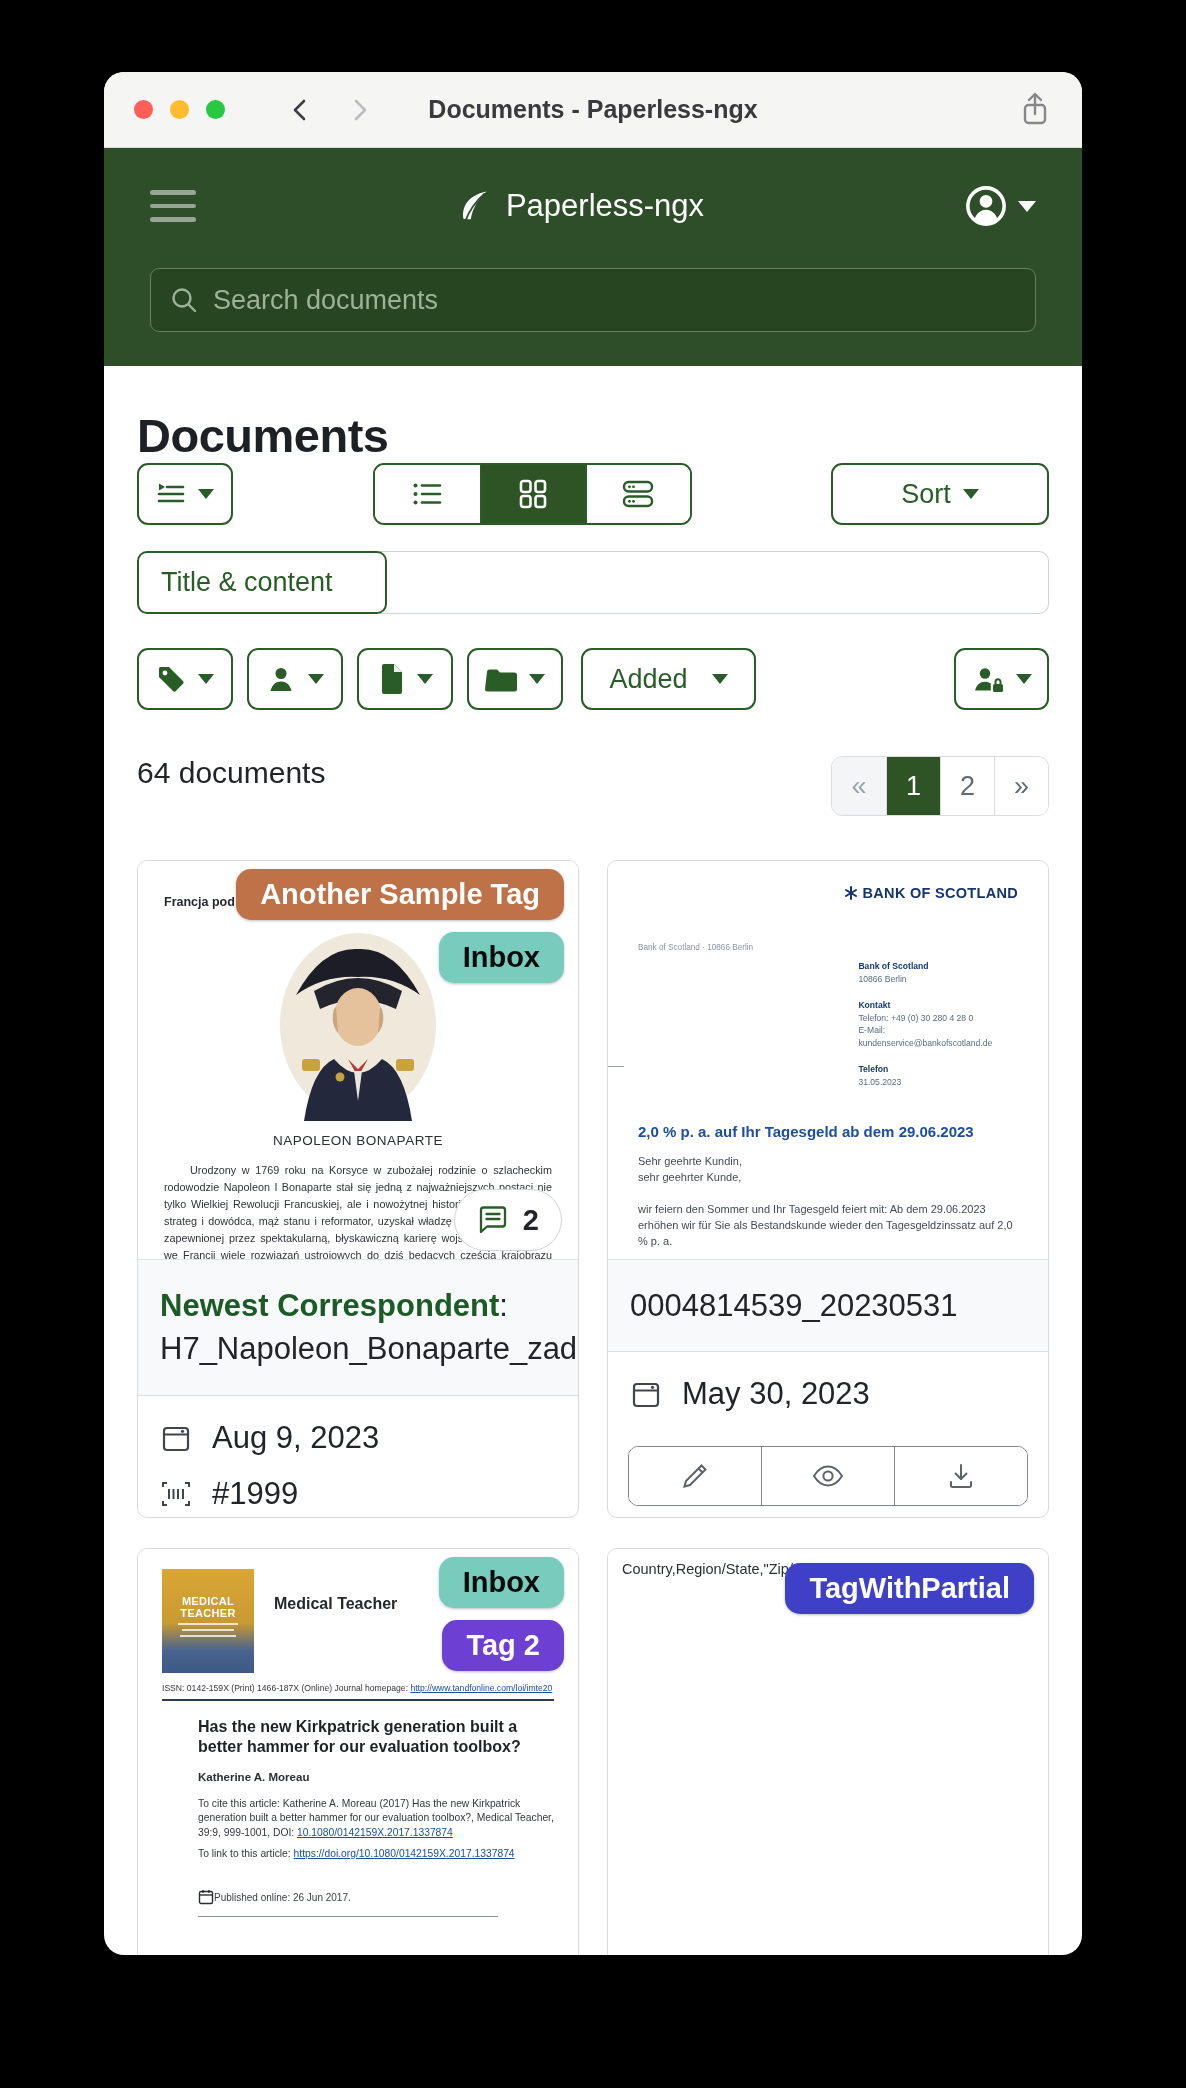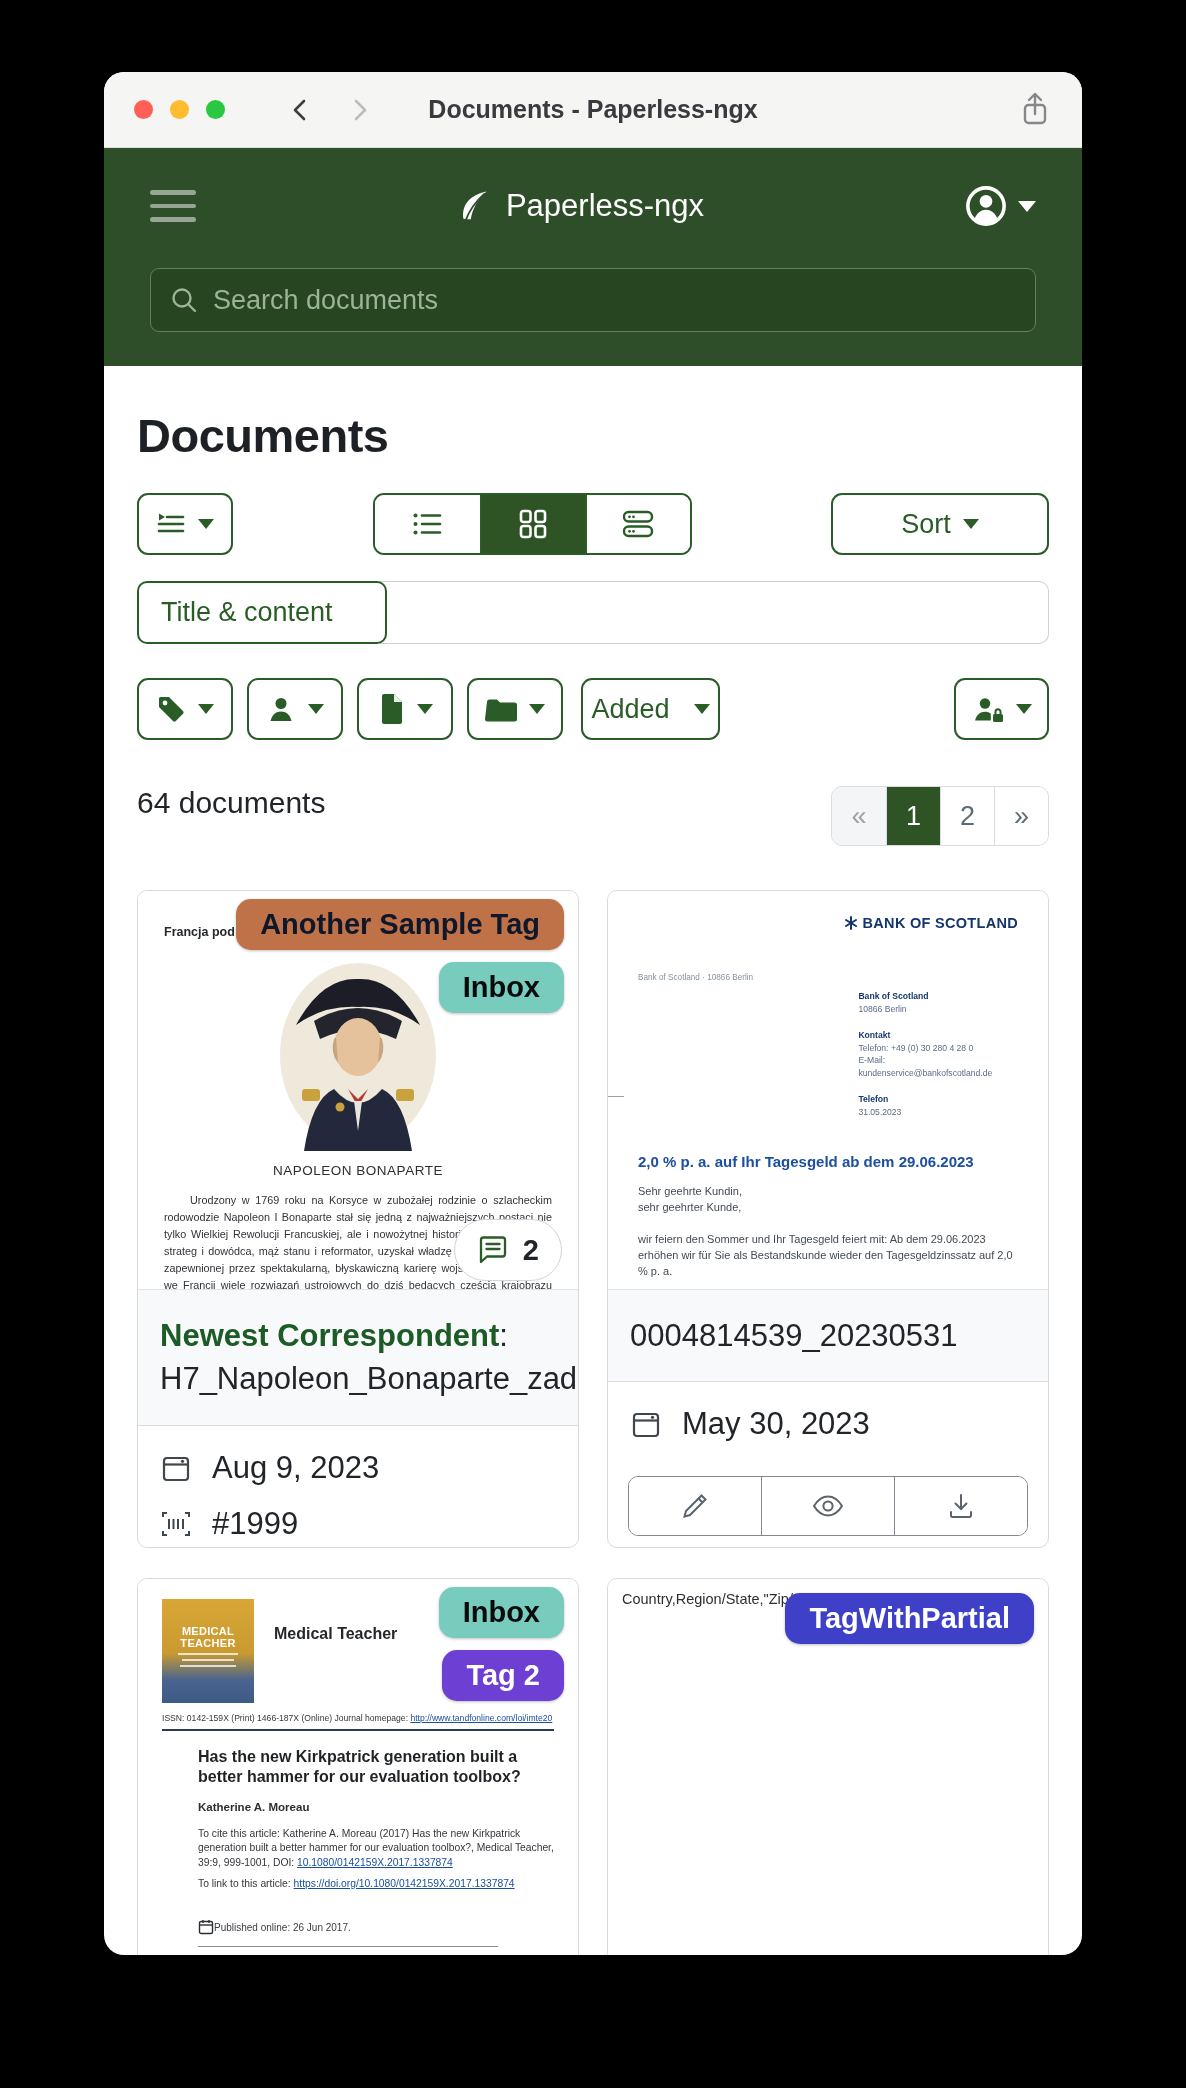--- a/index.html
+++ b/index.html
@@ -27,38 +27,38 @@
   .hamburger span{width:46px;height:4.5px;border-radius:3px;background:#97a694;display:block;}
   .brand{flex:1;display:flex;align-items:center;justify-content:center;gap:14px;color:#fff;font-size:31px;font-weight:500;}
   .account{display:flex;align-items:center;gap:10px;background:none;border:none;cursor:pointer;}
   .caret{width:0;height:0;border-left:9px solid transparent;border-right:9px solid transparent;border-top:11px solid #fff;display:inline-block;}
   .searchwrap{margin-top:40px;height:64px;border:1.5px solid #667f61;border-radius:9px;background:#274521;display:flex;align-items:center;padding:12px 18px;gap:14px;}
   .searchwrap input{flex:1;background:transparent;border:none;outline:none;font-size:27px;color:#cfe0cb;}
   .searchwrap input::placeholder{color:#9cb398;}
   
   .content{padding:0 33px;}
   h1.pagetitle{margin-top:42px;font-size:47px;font-weight:600;color:#1d2125;letter-spacing:-.5px;}
-  .toolbar{margin-top:30px;display:flex;justify-content:space-between;gap:16px;}
+  .toolbar{display:flex;justify-content:space-between;gap:16px;}
   .obtn{background:#fff;border:2px solid var(--g);border-radius:11px;color:var(--g);height:62px;
     display:flex;align-items:center;justify-content:center;gap:12px;font-size:27px;cursor:pointer;}
   .obtn .caret{border-top-color:var(--g);border-left-width:8px;border-right-width:8px;border-top-width:10px;}
   .btn-select{width:96px;}
   .viewgroup{display:flex;border:2px solid var(--g);border-radius:11px;overflow:hidden;height:62px;}
   .vseg{width:105px;background:#fff;border:none;display:grid;place-items:center;color:var(--g);cursor:pointer;}
   .vseg + .vseg{border-left:2px solid var(--g);}
   .vseg.active{background:var(--gactive);color:#fff;}
   .btn-sort{width:218px;} .btn-views{width:230px;}
   .fieldrow{margin-top:26px;display:flex;height:63px;}
   .fieldbtn{border:2px solid var(--g);background:#fff;color:var(--g);border-radius:10px;display:flex;align-items:center;gap:12px;
     padding:0 22px;font-size:27px;cursor:pointer;z-index:1;}
   .fieldinput{flex:1;border:1.5px solid #cdd2d7;border-left:none;border-radius:0 10px 10px 0;margin-left:-8px;padding-left:28px;font-size:26px;color:var(--ink);outline:none;}
   .filterrow{margin-top:34px;display:flex;gap:14px;align-items:center;}
   .fbtn{height:62px;width:96px;}
   .btn-created{margin-left:18px;width:172px;gap:16px;}
-  .btn-added{width:139px;margin-left:4px;gap:24px;}
+  .btn-added{width:175px;margin-left:4px;gap:24px;}
   .btn-lock{margin-left:auto;width:95px;}
   .countrow{margin-top:46px;display:flex;align-items:flex-start;justify-content:space-between;}
   .count{font-size:30px;color:var(--ink);}
   .pager{display:flex;border:1.5px solid #d9dde1;border-radius:11px;overflow:hidden;height:60px;}
   .pcell{min-width:54px;padding:0 16px;display:grid;place-items:center;font-size:27px;background:#fff;color:#5f6b74;border:none;cursor:pointer;}
   .pcell + .pcell{border-left:1px solid #d9dde1;}
   .pcell.disabled{background:#f4f5f6;color:#9aa1a7;}
   .pcell.active{background:var(--gactive);color:#fff;font-weight:500;}
   
   .grid{margin-top:44px;display:grid;grid-template-columns:1fr 1fr;gap:30px 28px;}
@@ -328,21 +328,21 @@
         <button class="pcell">2</button>
         <button class="pcell">»</button>
       </div>
     </div>
 
     <div class="grid">
 
       <div class="card">
         <div class="preview">
           <div class="tags">
-            <span class="tag" style="background-color: rgb(191, 114, 71); color: #0f172a;">Another Sample Tag</span>
+            <span class="tag" style="background-color: rgb(191, 114, 71); color: #ffffff;">Another Sample Tag</span>
             <span class="tag" style="background-color: rgb(120, 204, 190); color: rgb(11, 11, 11);">Inbox</span>
           </div>
           <div class="np">
             <div class="np-h">Francja pod rządami Napoleona Bonaparte</div>
             <svg class="np-portrait" width="168" height="196" viewBox="0 0 168 196">
               <rect width="168" height="196" fill="#ffffff"></rect>
               <ellipse cx="84" cy="100" rx="78" ry="92" fill="#efe9dc"></ellipse>
               <path d="M22 70 Q48 22 84 24 Q120 22 146 70 Q118 50 84 52 Q50 50 22 70 Z" fill="#1c1d26"></path>
               <path d="M40 66 Q84 40 128 66 L122 84 Q84 66 46 84 Z" fill="#23242e"></path>
               <ellipse cx="84" cy="92" rx="24" ry="29" fill="#e6c29c"></ellipse>

